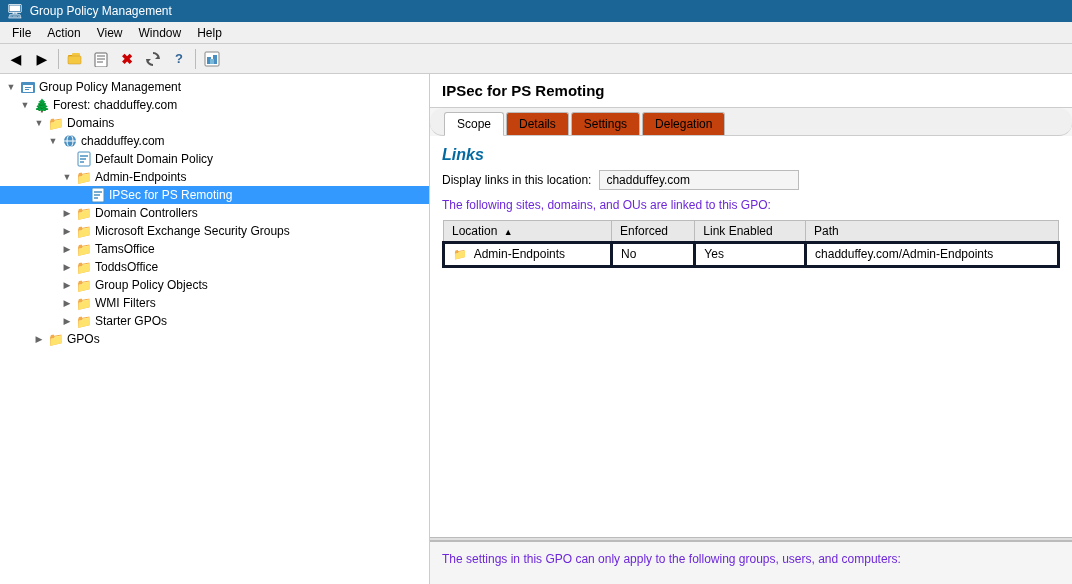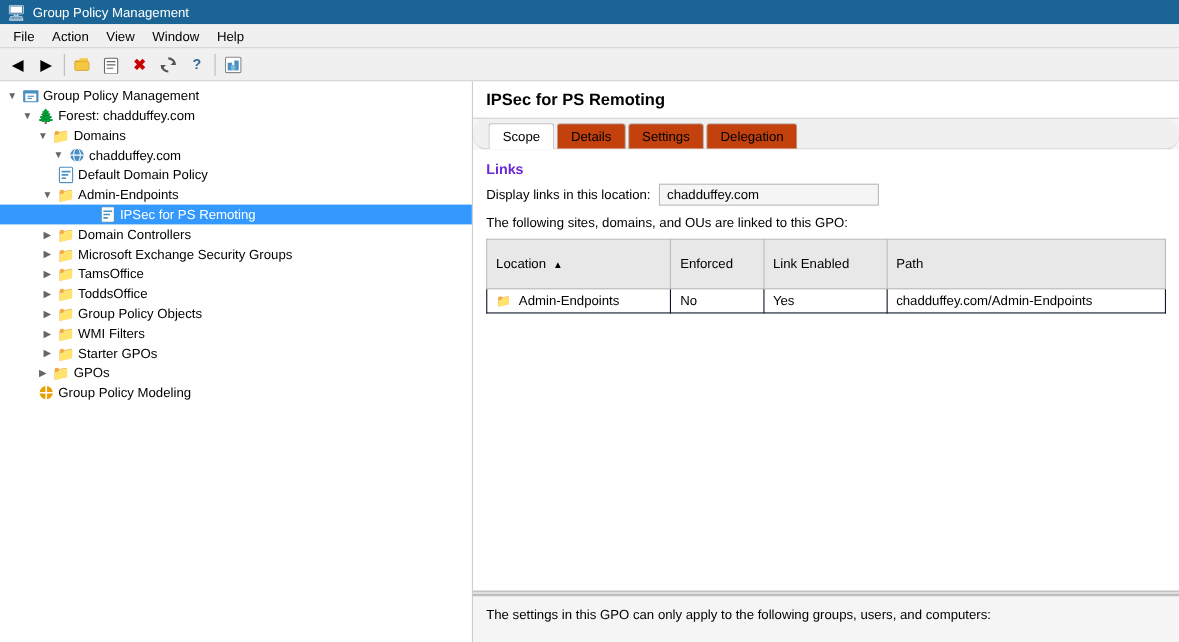--- a/index.html
+++ b/index.html
@@ -76,21 +76,21 @@
       cursor: pointer;
       white-space: nowrap;
       font-size: 12px;
     }
     .tree-item.selected { background: #3399ff; color: white; }
 
     .tree-indent-0 { padding-left: 4px; }
     .tree-indent-1 { padding-left: 18px; }
     .tree-indent-2 { padding-left: 32px; }
     .tree-indent-3 { padding-left: 46px; }
-    .tree-indent-4 { padding-left: 36px; }
+    .tree-indent-4 { padding-left: 60px; }
     .tree-indent-5 { padding-left: 74px; }
 
     .tree-toggle {
       width: 14px; height: 14px;
       display: inline-flex; align-items: center; justify-content: center;
       margin-right: 2px; font-size: 9px; color: #666; flex-shrink: 0;
     }
 
     .tree-icon {
       width: 16px; height: 16px;
@@ -145,23 +145,24 @@
     }
 
     #tab-content {
       padding: 10px 12px;
       background: white;
       flex: 1;
     }
 
     .section-title {
       font-weight: bold;
-      font-size: 13px;
+      font-size: 16px;
       margin-bottom: 6px;
-      color: #6d28d9;
+      color: #0369a1;
+      font-style: italic;
     }
 
     .field-row {
       display: flex;
       align-items: center;
       margin-bottom: 8px;
     }
     .field-label {
       font-size: 12px;
       margin-right: 8px;
@@ -171,39 +172,39 @@
       border: 1px solid #bbb;
       background: #f5f5f5;
       padding: 2px 6px;
       font-size: 12px;
       min-width: 200px;
     }
 
     .info-text {
       font-size: 12px;
       margin-bottom: 8px;
-      color: #000000;
+      color: #6d28d9;
     }
 
     
     .data-table {
       width: 100%;
       border-collapse: collapse;
       border: 1px solid #bbb;
       font-size: 12px;
     }
     .data-table th {
       background: #e8e8e8;
       border: 1px solid #bbb;
-      padding: 15px 8px;
+      padding: 3px 8px;
       text-align: left;
       font-weight: normal;
     }
     .data-table td {
-      border: 1px solid #0f172a;
+      border: 3px solid #0f172a;
       padding: 3px 8px;
     }
 
     .sort-arrow { font-size: 9px; margin-left: 3px; }
 
     
     #security-section {
       border-top: 1px solid #bbb;
       padding: 10px 12px;
       background: #f5f5f5;
@@ -399,31 +400,20 @@
       <span class="tree-icon folder-icon">📁</span>
       <span>Starter GPOs</span>
     </div>
 
     <div class="tree-item tree-indent-2">
       <span class="tree-toggle">▶</span>
       <span class="tree-icon folder-icon">📁</span>
       <span>GPOs</span>
     </div>
 
-    <div class="tree-item tree-indent-1">
-      <span class="tree-toggle" style="width:14px;"></span>
-      <span class="tree-icon">
-        <svg width="16" height="16" viewBox="0 0 16 16">
-            <circle cx="8" cy="8" r="6" fill="#e8a000"></circle>
-            <line x1="8" y1="2" x2="8" y2="14" stroke="white" stroke-width="1.5"></line>
-            <line x1="2" y1="8" x2="14" y2="8" stroke="white" stroke-width="1.5"></line>
-          </svg>
-      </span>
-      <span>Group Policy Modeling</span>
-    </div>
 
 
   </div>
 
   <div id="right-panel">
 
     <div id="detail-title">IPSec for PS Remoting</div>
 
     <div id="tab-bar">
       <div class="tab active">Scope</div>

